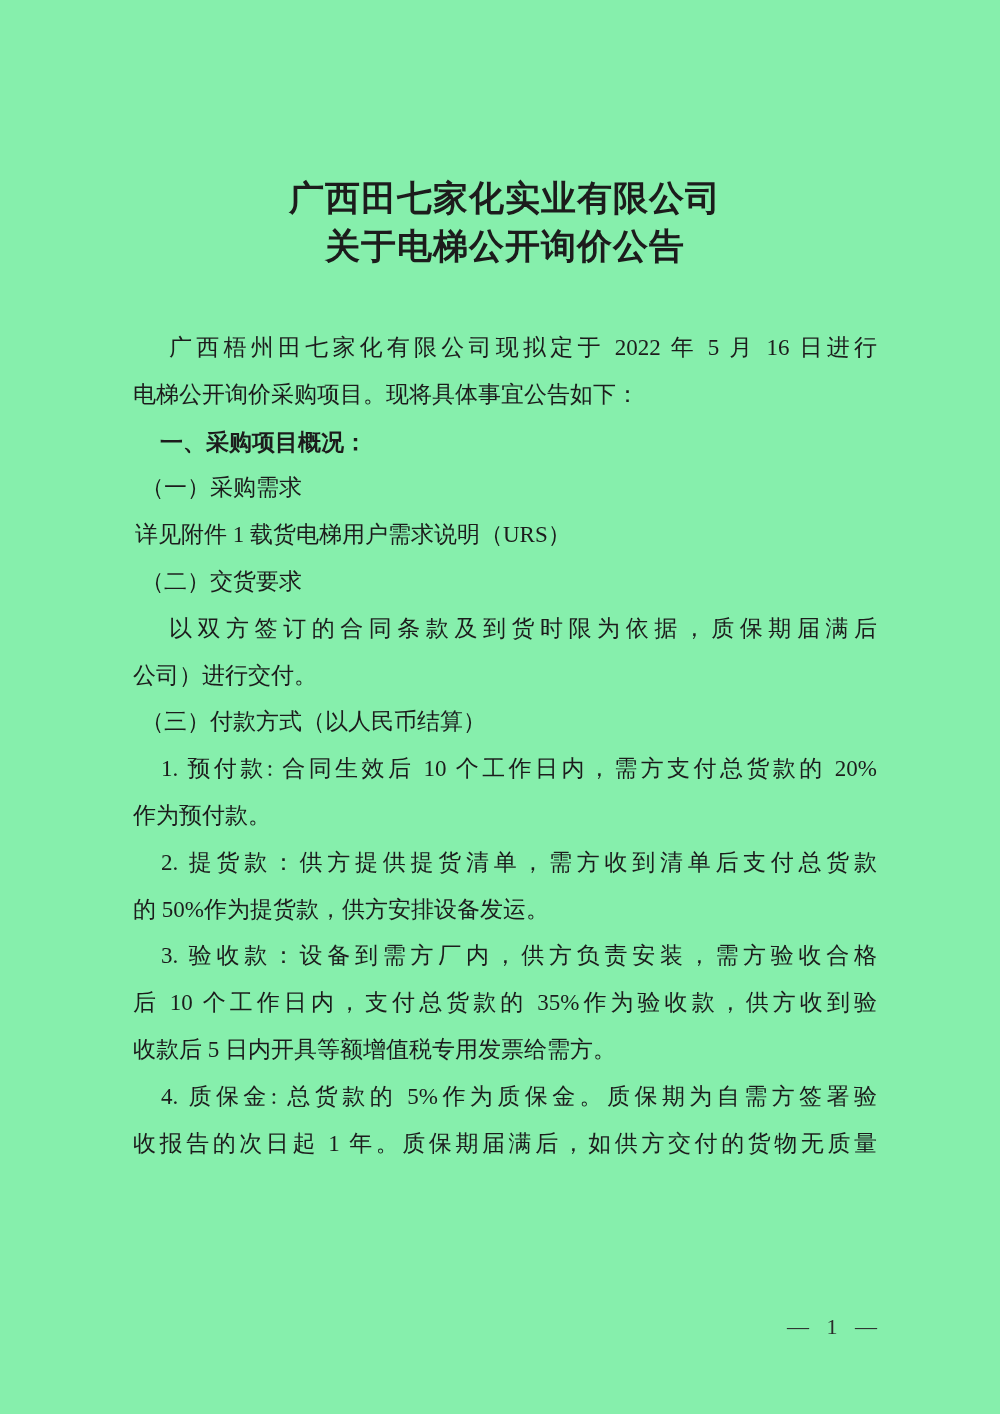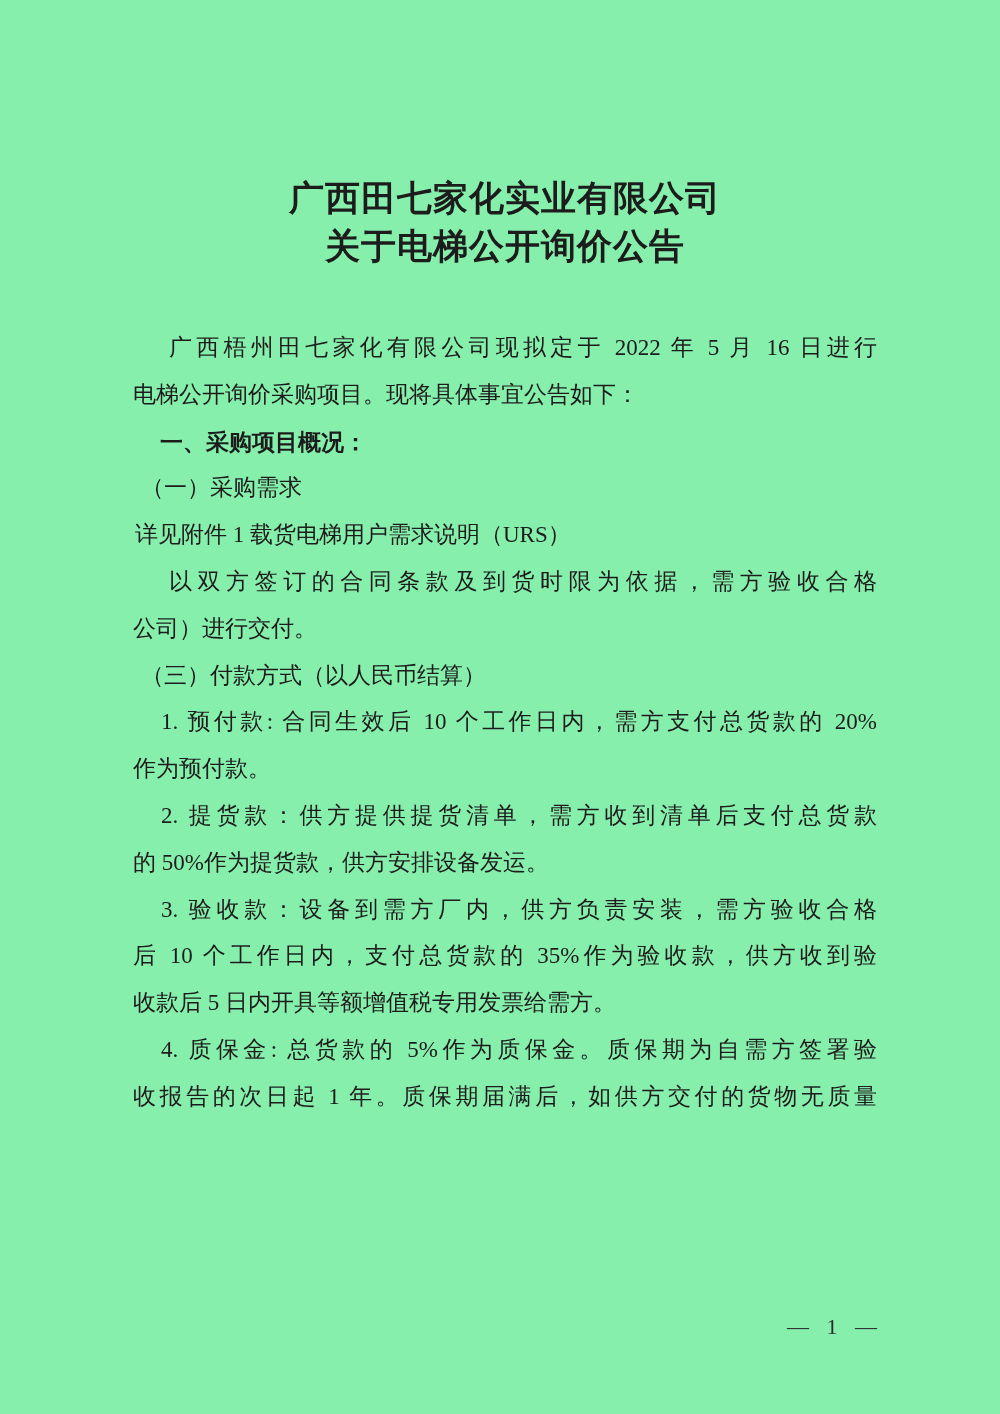--- a/index.html
+++ b/index.html
@@ -85,21 +85,22 @@
     <div class="title-gap"></div>
 
     <div class="ln ind2 just">广西梧州田七家化有限公司现拟定于 2022 年 5 月 16 日进行</div>
     <div class="ln">电梯公开询价采购项目。现将具体事宜公告如下：</div>
 
     <div class="ln h1 ind-h1">一、采购项目概况：</div>
 
     <div class="ln ind-sub">（一）采购需求</div>
     <div class="ln ind-tiny">详见附件 1 载货电梯用户需求说明（URS）</div>
 
-    <div class="ln ind2 just">以双方签订的合同条款及到货时限为依据，需方验收合格</div>
+    <div class="ln ind-sub">（二）交货要求</div>
+    <div class="ln ind2 just">以双方签订的合同条款及到货时限为依据，质保期届满后</div>
     <div class="ln">公司）进行交付。</div>
 
     <div class="ln ind-sub">（三）付款方式（以人民币结算）</div>
 
     <div class="ln ind-num just">1. 预付款: 合同生效后 10 个工作日内，需方支付总货款的 20%</div>
     <div class="ln">作为预付款。</div>
 
     <div class="ln ind-num just">2. 提货款：供方提供提货清单，需方收到清单后支付总货款</div>
     <div class="ln">的 50%作为提货款，供方安排设备发运。</div>
 

